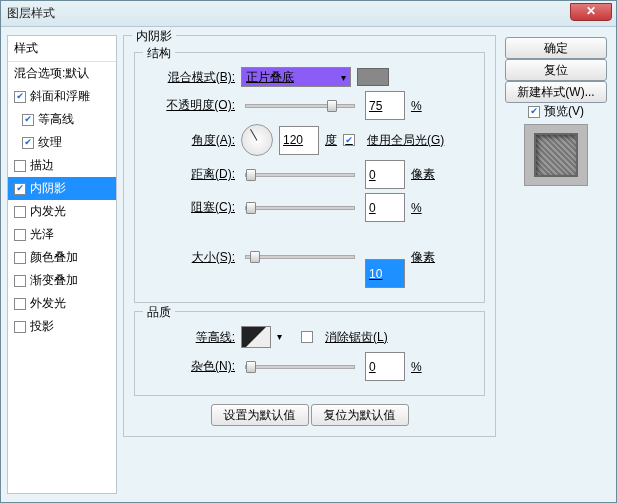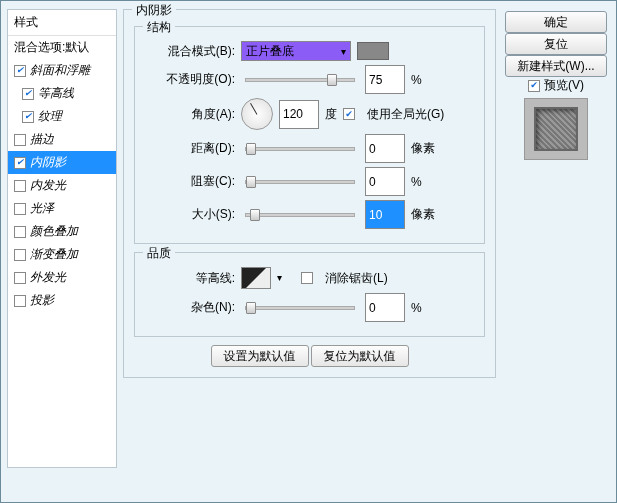--- a/index.html
+++ b/index.html
@@ -4,57 +4,61 @@
 <style>
 * { box-sizing: border-box; font-family: "Microsoft YaHei", SimSun, sans-serif; font-size: 12px; }
 body { margin: 0; padding: 0; background: #fff; }
 .window { width: 617px; height: 503px; background: #eaf4f8; border: 1px solid #6b8a9a; position: relative; }
 .titlebar { height: 26px; background: linear-gradient(#e8f2f6, #d8e8ef); border-bottom: 1px solid #b5c8d2; display: flex; align-items: center; padding: 0 6px; position: relative; }
 .titlebar-text { color: #222; }
 .close-btn { position: absolute; right: 4px; top: 2px; width: 42px; height: 18px; background: linear-gradient(#e07a7a, #c83a3a); border: 1px solid #963030; border-radius: 0 0 4px 4px; color: #fff; text-align: center; line-height: 15px; font-weight: bold; cursor: pointer; }
 .body { display: flex; padding: 8px 6px; gap: 6px; height: calc(100% - 26px); }
 .left-panel { width: 110px; border: 1px solid #bcc8d0; background: #fff; display: flex; flex-direction: column; }
 .left-header { padding: 4px 6px; border-bottom: 1px solid #e0e0e0; }
-.style-list { flex: 1; overflow: auto; font-style: italic; }
+.style-list { flex: 1; overflow: auto; }
 .style-item { padding: 3px 6px; display: flex; align-items: center; gap: 4px; cursor: pointer; }
 .style-item.indent { padding-left: 14px; }
 .style-item.selected { background: #1e90ff; color: #fff; }
 .chk { width: 12px; height: 12px; border: 1px solid #888; background: #fff; display: inline-flex; align-items: center; justify-content: center; font-size: 9px; color: #1a6ed8; line-height: 1; flex-shrink: 0; }
 .chk.checked::after { content: "✔"; }
 .center-panel { flex: 1; position: relative; }
 .fieldset { border: 1px solid #bcc8d0; margin: 0 0 8px 0; padding: 10px 10px 10px 10px; position: relative; }
 .fieldset-label { position: absolute; top: -8px; left: 8px; background: #eaf4f8; padding: 0 4px; }
 .subfieldset { border: 1px solid #bcc8d0; margin: 6px 0 8px 0; padding: 10px; position: relative; }
-.row { display: flex; align-items: center; margin: 4px 0; gap: 6px; }
+.row { display: flex; align-items: center; margin: 4px 0; gap: 6px; text-decoration: underline; }
 .label { width: 90px; text-align: right; }
 .dropdown { flex: 0 0 110px; height: 20px; border: 1px solid #888; background: #8b5cf6; display: flex; align-items: center; padding: 0 4px; position: relative; cursor: pointer; }
 .dropdown::after { content: "▾"; position: absolute; right: 4px; font-size: 10px; }
 .color-swatch { width: 32px; height: 18px; background: #888; border: 1px solid #666; cursor: pointer; }
 .slider-track { flex: 0 0 110px; height: 4px; background: #d0d0d0; border: 1px solid #aaa; position: relative; margin: 0 4px; }
 .slider-thumb { position: absolute; top: -5px; width: 10px; height: 12px; background: linear-gradient(#fff,#ccc); border: 1px solid #888; border-radius: 1px; }
 .num-input { width: 40px; height: 29px; border: 1px solid #888; padding: 0 3px; background: #fff; }
-.num-input.hl { background: #1e90ff; color: #fff; }
+.num-input.hl { background: #1e90ff; color: #fff; margin-top: 33px; }
 .unit { width: 30px; }
 .angle-dial { width: 32px; height: 32px; border: 1px solid #999; border-radius: 50%; background: radial-gradient(#fff,#ddd); position: relative; }
 .angle-dial::after { content: ""; position: absolute; width: 13px; height: 1px; background: #333; top: 50%; left: 50%; transform-origin: left; transform: rotate(-120deg); }
 .contour-swatch { width: 30px; height: 22px; border: 1px solid #888; background: linear-gradient(135deg,#222 49%, #eee 51%); position: relative; cursor: pointer; }
 .contour-swatch::after { content: "▾"; position: absolute; right: -12px; top: 4px; font-size: 10px; }
 .small-btn { height: 22px; padding: 0 12px; background: linear-gradient(#fdfdfd,#e6e6e6); border: 1px solid #999; border-radius: 3px; cursor: pointer; }
 .btn-row { display: flex; gap: 2px; justify-content: center; margin-top: 8px; }
 .right-panel { width: 108px; display: flex; flex-direction: column; gap: 0; align-items: center; padding-top: 2px; }
 .big-btn { width: 102px; height: 22px; background: linear-gradient(#fdfdfd,#e4e4e4); border: 1px solid #8a9aa5; border-radius: 3px; cursor: pointer; text-align: center; line-height: 20px; }
 .preview-chk { display: flex; align-items: center; gap: 4px; }
 .preview-box { width: 64px; height: 62px; border: 1px solid #999; background: #bbb; margin-top: 4px; display: flex; align-items: center; justify-content: center; }
 .preview-tex { width: 44px; height: 44px; background: repeating-linear-gradient(45deg,#777,#777 2px,#999 2px,#999 4px); border: 2px solid #666; box-shadow: inset 2px 2px 4px rgba(0,0,0,.5); }
 .inline-chk { display: flex; align-items: center; gap: 12px; }
 </style>
 </head>
 <body>
 
 <div class="window">
+  <div class="titlebar">
+    <span class="titlebar-text">图层样式</span>
+    <div class="close-btn">✕</div>
+  </div>
   <div class="body">
 
     <div class="left-panel">
       <div class="left-header">样式</div>
       <div class="style-item">
         <span>混合选项:默认</span>
       </div>
       <div class="style-list" id="style-list">
           <div class="style-item">
             <span class="chk checked"></span>

